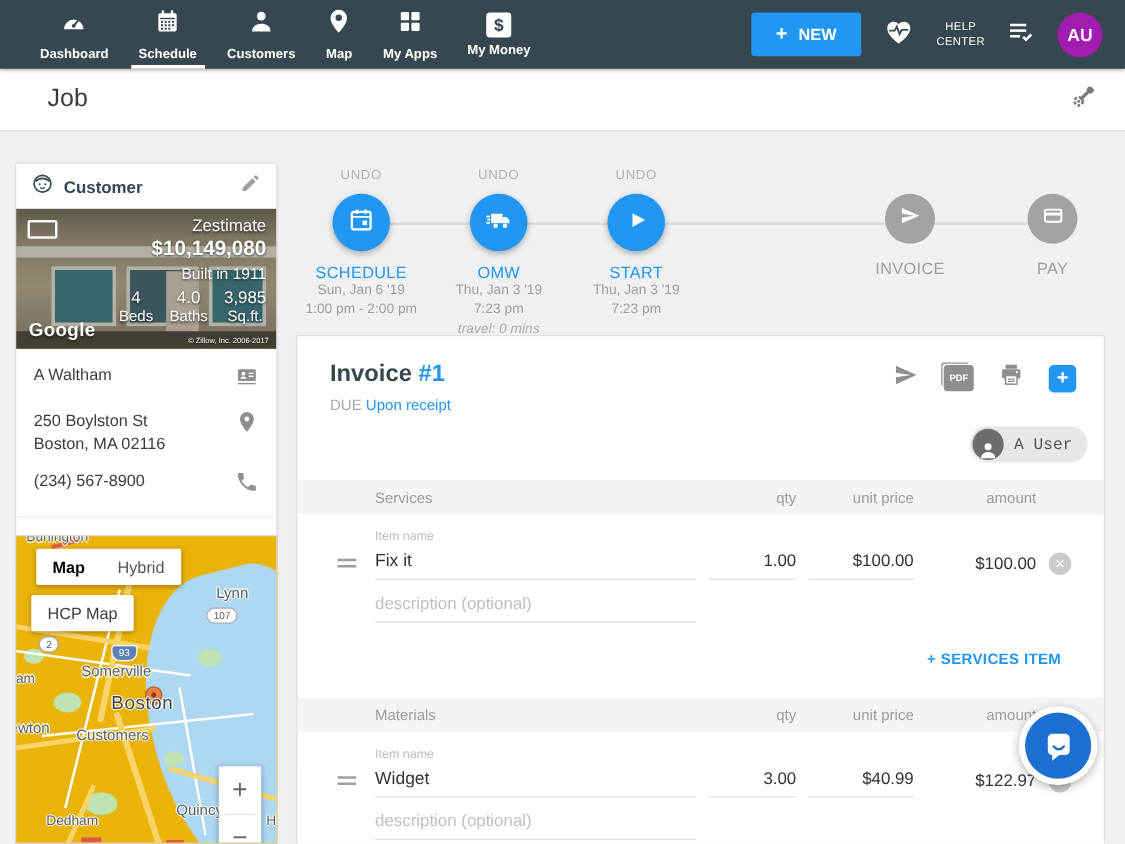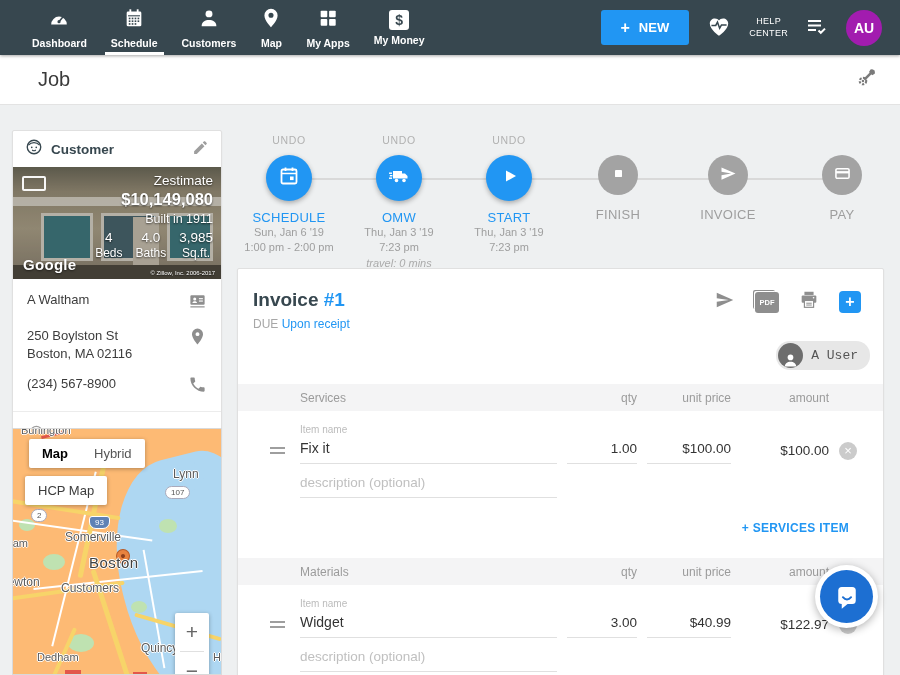--- a/index.html
+++ b/index.html
@@ -55,21 +55,21 @@
   .photo-copy { position:absolute; right:6px; bottom:3px; color:#fff; font-size:6px; text-shadow:0 1px 1px rgba(0,0,0,.6); }
   .cust-rows { padding:12px 14px 0; }
   .cust-row { display:flex; align-items:flex-start; margin-bottom:13px; }
   .cust-row .txt { flex:1; font-size:13px; color:#3c3c3c; line-height:1.35; }
   .cust-row svg { width:19px; height:19px; flex:none; margin-top:0; }
   .hist-row { border-top:1px solid #ececec; display:flex; align-items:center; padding:11px 14px; gap:12px; cursor:pointer; }
   .hist-label { flex:1; font-size:13px; font-weight:bold; color:#37474f; }
   .chev { color:#9e9e9e; font-size:18px; line-height:12px; }
   
   .map-card { position:absolute; left:12px; top:428px; width:210px; height:247px; overflow:hidden;
-              border:1px solid #d9d9d9; background:#fdba74; }
+              border:1px solid #d9d9d9; background:#eab308; }
   .water { position:absolute; background:#aed7f2; }
   .w-main { right:-52px; top:26px; width:150px; height:260px; border-radius:46% 30% 38% 52%; transform:rotate(-14deg); }
   .w-top  { right:18px; top:30px; width:44px; height:34px; border-radius:50% 40% 60% 45%; transform:rotate(18deg); }
   .road { position:absolute; background:#f7d469; border-radius:2px; }
   .wroad { position:absolute; background:#ffffff; }
   .park { position:absolute; background:#bfe2b1; border-radius:50%; }
   .redseg { position:absolute; background:#e2574b; }
   .mlabel { position:absolute; font-size:11px; color:#5b5b5b; white-space:nowrap;
             text-shadow:-1px 0 #fff,1px 0 #fff,0 -1px #fff,0 1px #fff; }
   .mlabel.big { font-size:15px; color:#414141; letter-spacing:.5px; }
@@ -101,21 +101,21 @@
   .circle svg { width:24px; height:24px; }
   .stage.pending .circle svg { width:21px; height:21px; }
   .stage-label { margin-top:9px; font-size:13px; letter-spacing:.3px; }
   .stage.done .stage-label { color:#2196f3; }
   .stage.pending .stage-label { color:#9e9e9e; margin-top:12px; }
   .stage-date { font-size:11px; color:#9e9e9e; line-height:1.4; }
   .stage-date.trav { font-style:italic; color:#ababab; }
   
   .invoice-card { position:absolute; left:237px; top:268px; width:647px; height:420px; background:#fff;
                   border:1px solid #e0e0e0; border-radius:2px; box-shadow:0 1px 2px rgba(0,0,0,.06); }
-  .inv-head { display:flex; align-items:flex-start; padding:20px 22px 0 15px;justify-content:space-between; }
+  .inv-head { display:flex; align-items:flex-start; padding:20px 22px 0 26px;justify-content:space-between; }
   .inv-title { font-size:19px; font-weight:bold; color:#37474f; }
   .inv-num { color:#2196f3; }
   .inv-due { margin-top:6px; font-size:12px; }
   .due-label { color:#a7a7a7; }
   .due-value { color:#2196f3; cursor:pointer; }
   .inv-actions { margin-left:auto; display:flex; align-items:center; gap:19px; }
   .inv-actions svg { width:22px; height:22px; cursor:pointer; }
   .pdf-badge { width:24px; height:21px; background:#8e8e8e; border-radius:3px; color:#fff; font-size:7.5px;
                font-weight:bold; display:flex; align-items:center; justify-content:center;
                box-shadow:-2px -2px 0 -1px #fff, -3px -3px 0 -1px #8e8e8e; cursor:pointer; }
@@ -426,29 +426,20 @@
     <div class="circle">
         <span><svg viewBox="0 0 24 24">
             <path d="M9 6.5l10 5.5-10 5.5z" fill="#fff"></path>
           </svg></span>
       </div>
     <div class="stage-label">START</div>
     <div class="stage-date">Thu, Jan 3 '19</div>
     <div class="stage-date">7:23 pm</div>
   </div>
 
-  <div class="stage pending" style="left:321px;">
-    <div class="undo"></div>
-    <div class="circle">
-        <span><svg viewBox="0 0 24 24">
-            <rect x="8" y="8" width="8" height="8" rx="1" fill="#fff"></rect>
-          </svg></span>
-      </div>
-    <div class="stage-label">FINISH</div>
-  </div>
 
   <div class="stage pending" style="left:431px;">
     <div class="undo"></div>
     <div class="circle">
         <span><svg viewBox="0 0 24 24">
             <path d="M4 19l16-7L4 5v5l11 2-11 2z" fill="#fff"></path>
           </svg></span>
       </div>
     <div class="stage-label">INVOICE</div>
   </div>

